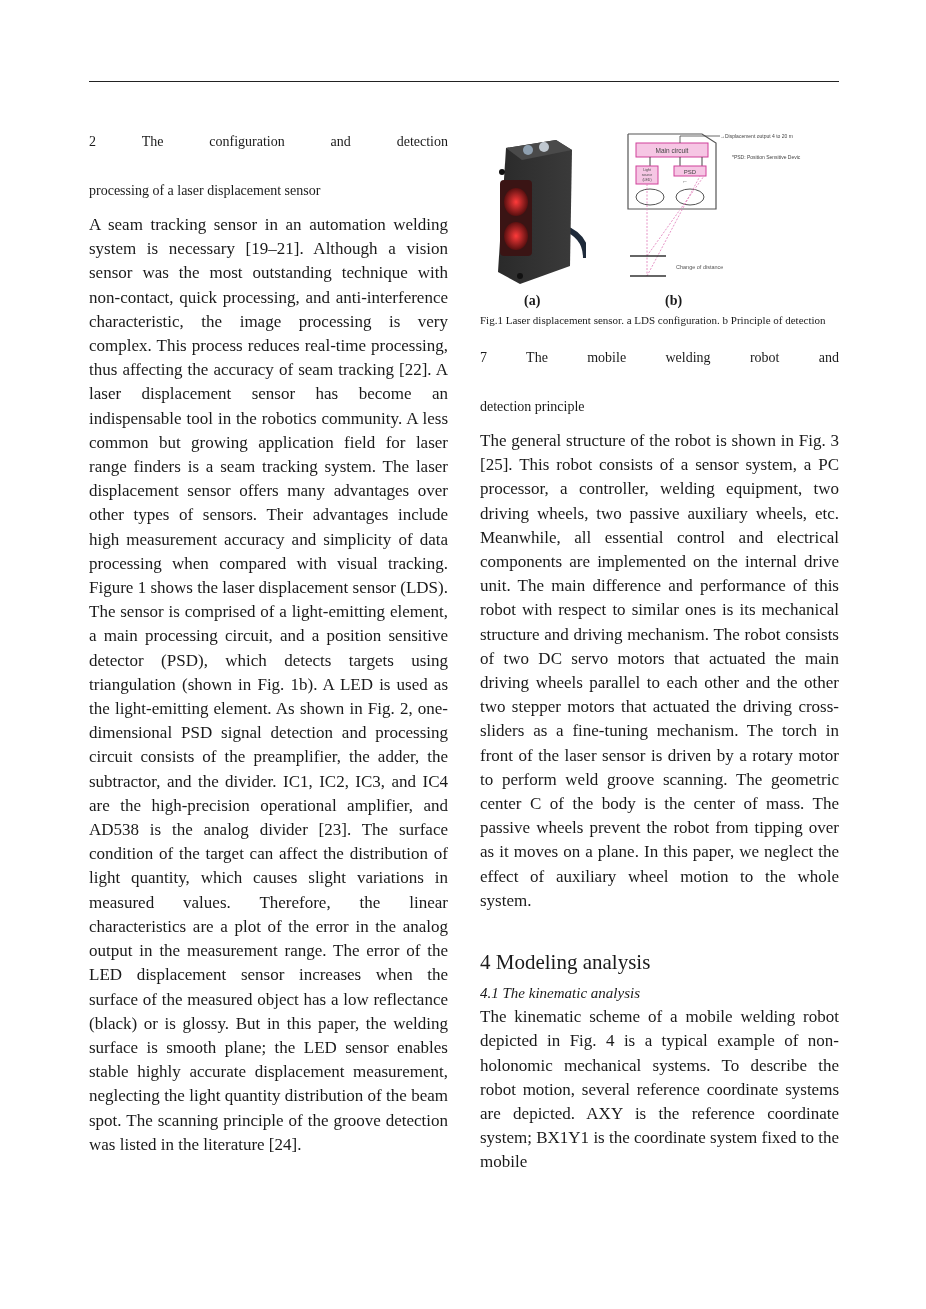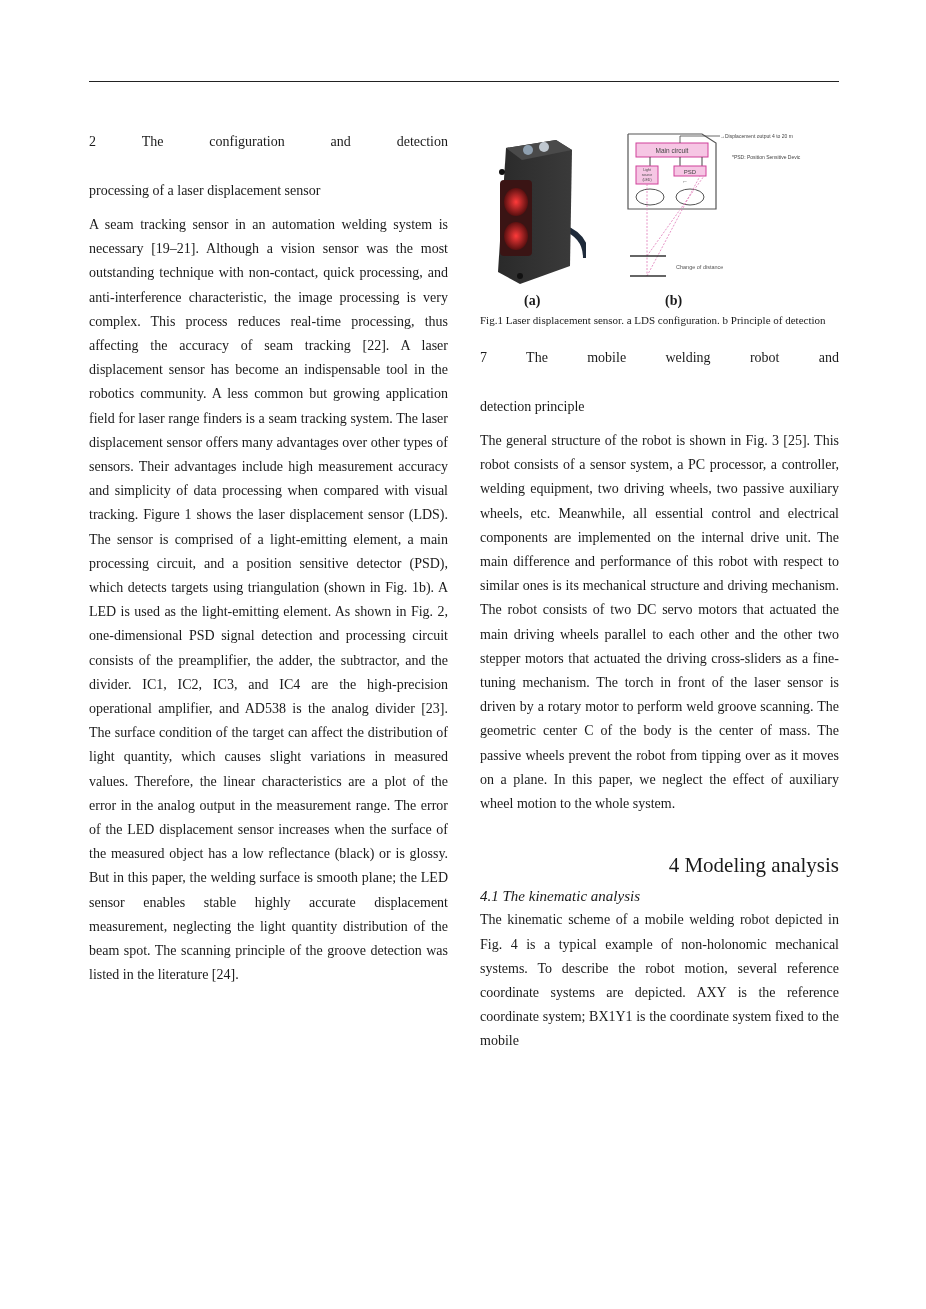--- a/index.html
+++ b/index.html
@@ -6,22 +6,22 @@
   body { width: 926px; height: 1309px; position: relative; overflow: hidden;
          font-family: "Liberation Serif", "DejaVu Serif", serif; color: #1a1a1a; }
   .rule { position: absolute; left: 89px; top: 81px; width: 750px; height: 0;
           border-top: 1px solid #222; }
   .col { position: absolute; top: 118px; width: 359px; }
   .col.left { left: 89px; }
   .col.right { left: 480px; }
   .h2 { font-size: 14px; line-height: 48.5px; margin: 0; text-align: justify;
         text-align-last: left; font-weight: normal; }
   .h2 .justify-line { display: block; text-align: justify; text-align-last: justify; }
-  .body { font-size: 14px; line-height: 24.2px; text-align: justify; margin: 0; }
-  .h2-single { font-size: 21px; line-height: 30px; margin: 0; font-weight: normal; text-align: right; }
+  .body { font-size: 17px; line-height: 24.2px; text-align: justify; margin: 0; }
+  .h2-single { font-size: 21px; line-height: 30px; margin: 0; font-weight: normal; }
   .h3 { font-size: 15px; line-height: 24.2px; margin: 0; font-weight: normal; }
 
   
   .figure { position: relative; width: 359px; height: 178px; }
   .photo { position: absolute; left: 6px; top: 10px; width: 100px; height: 152px; }
   .sub-label { position: absolute; top: 167px; font-size: 14px; font-weight: bold; }
   .caption { font-size: 11px; line-height: 24px; text-align: justify; margin: 4px 0 0 0; }
   .caption b { font-weight: normal; }
   .diagram { position: absolute; left: 140px; top: 5px; width: 220px; height: 155px; }
   .diagram text { font-family: "Liberation Sans", sans-serif; }

